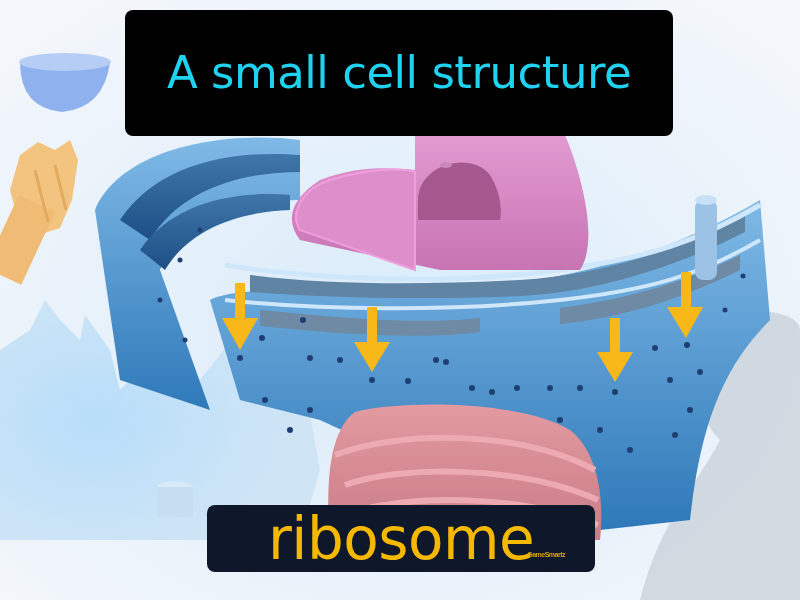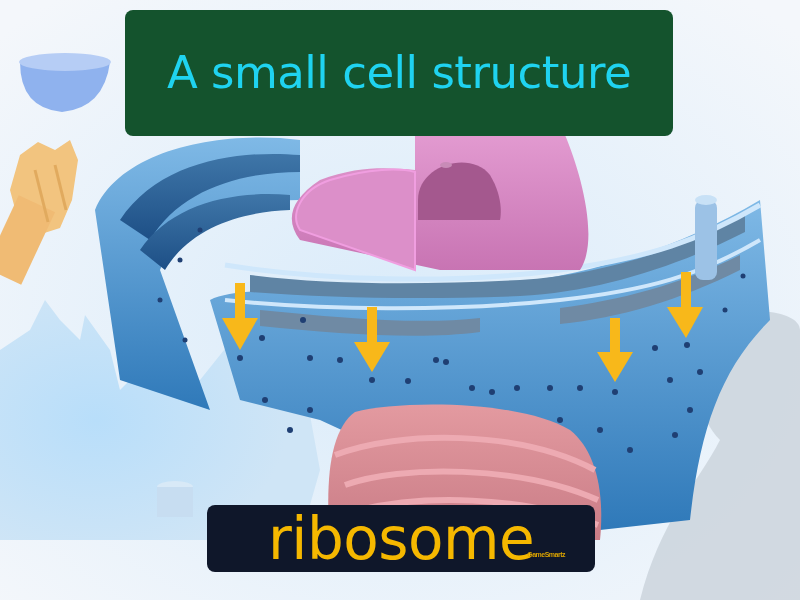--- a/index.html
+++ b/index.html
@@ -1,20 +1,20 @@
 <!DOCTYPE html>
 <html><head>
 <meta charset="utf-8">
 <style>
   html, body { margin: 0; padding: 0; }
   body { width: 800px; height: 600px; overflow: hidden; background: #eef3f8; position: relative; font-family: "DejaVu Sans", "Liberation Sans", sans-serif; }
   .scene { position: absolute; inset: 0; }
   .caption-top {
     position: absolute; left: 125px; top: 10px; width: 548px; height: 126px;
-    background: #14532d; border-radius: 8px; box-sizing: border-box;
+    background: #000000; border-radius: 8px; box-sizing: border-box;
     display: flex; flex-direction: column; align-items: center; justify-content: center;
     color: #1fd3f0; font-size: 45px; line-height: 52px; letter-spacing: -0.5px;
   }
   .caption-top span { display: block; white-space: nowrap; }
   .caption-bottom {
     position: absolute; left: 207px; top: 505px; width: 388px; height: 67px;
     background: #0f172a; border-radius: 8px;
     display: flex; align-items: flex-start; justify-content: center;
     color: #f5b800; font-size: 58px; letter-spacing: -0.5px;
   }

